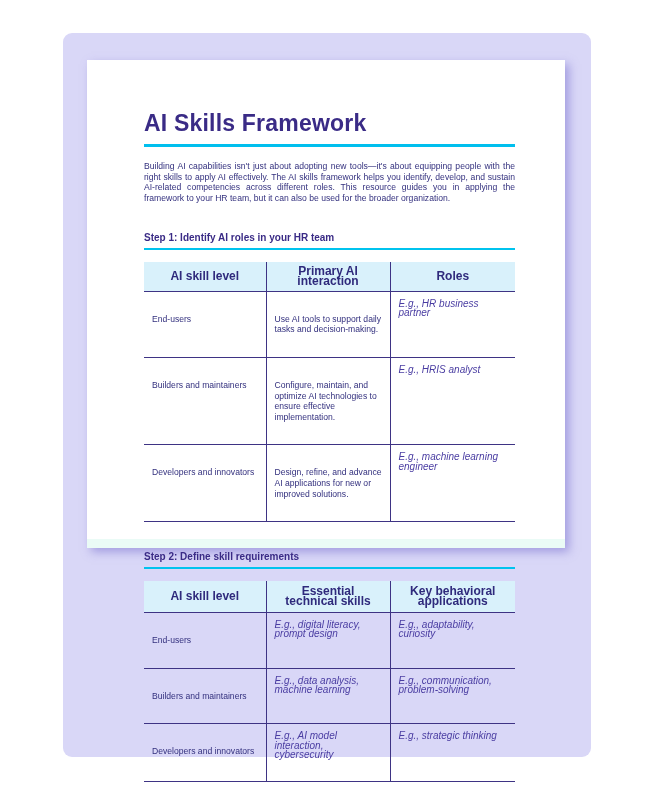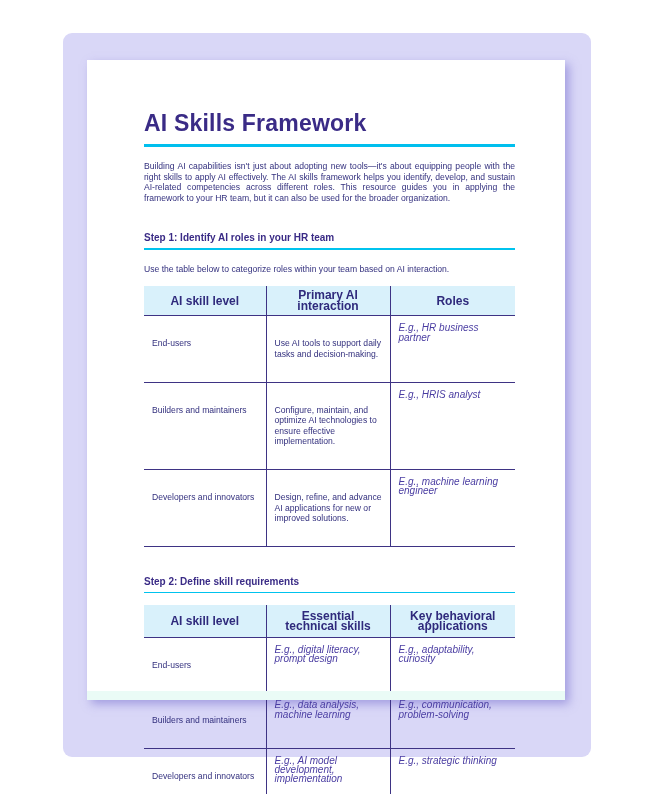--- a/index.html
+++ b/index.html
@@ -12,21 +12,21 @@
   .frame {
     position: absolute;
     left: 63px; top: 33px;
     width: 528px; height: 724px;
     background: #d9d7f7;
     border-radius: 9px;
   }
   .page {
     position: absolute;
     left: 24px; top: 27px;
-    width: 478px; height: 640px;
+    width: 478px; height: 488px;
     background: #ffffff;
     box-shadow: 4px 4px 9px rgba(118, 110, 205, 0.55);
   }
   .footer-accent {
     position: absolute;
     left: 0; bottom: 0;
     width: 100%; height: 9px;
     background: #eafbf6;
   }
   .content {
@@ -120,21 +120,20 @@
     <div class="content">
 
       <h1 class="doc-title">AI Skills Framework</h1>
       <div class="title-rule"></div>
 
       <p class="body-text intro">Building AI capabilities isn't just about adopting new tools—it's about equipping people with the right skills to apply AI effectively. The AI skills framework helps you identify, develop, and sustain AI-related competencies across different roles. This resource guides you in applying the framework to your HR team, but it can also be used for the broader organization.</p>
 
       <div>
         <h2 class="section-heading">Step 1: Identify AI roles in your HR team</h2>
         <div class="section-rule"></div>
-        <p class="body-text section-desc">Use the table below to categorize roles within your team based on AI interaction.</p>
 
         <table>
           <colgroup>
               <col style="width:122px">
               <col style="width:124px">
               <col style="width:125px">
             </colgroup>
           <thead>
             <tr style="height:25px">
               <th>AI skill level</th>
@@ -185,21 +184,21 @@
               <td class="example">E.g., digital literacy, prompt design</td>
               <td class="example">E.g., adaptability, curiosity</td>
             </tr>
             <tr style="height:38px">
               <td>Builders and maintainers</td>
               <td class="example">E.g., data analysis, machine learning</td>
               <td class="example">E.g., communication, problem-solving</td>
             </tr>
             <tr style="height:35px" class="last">
               <td>Developers and innovators</td>
-              <td class="example">E.g., AI model development, implementation</td>
+              <td class="example">E.g., AI model interaction, cybersecurity</td>
               <td class="example">E.g., strategic thinking</td>
             </tr>
           </tbody>
         </table>
       </div>
 
       <div class="page-number">1</div>
 
     </div>
     <div class="footer-accent"></div>

